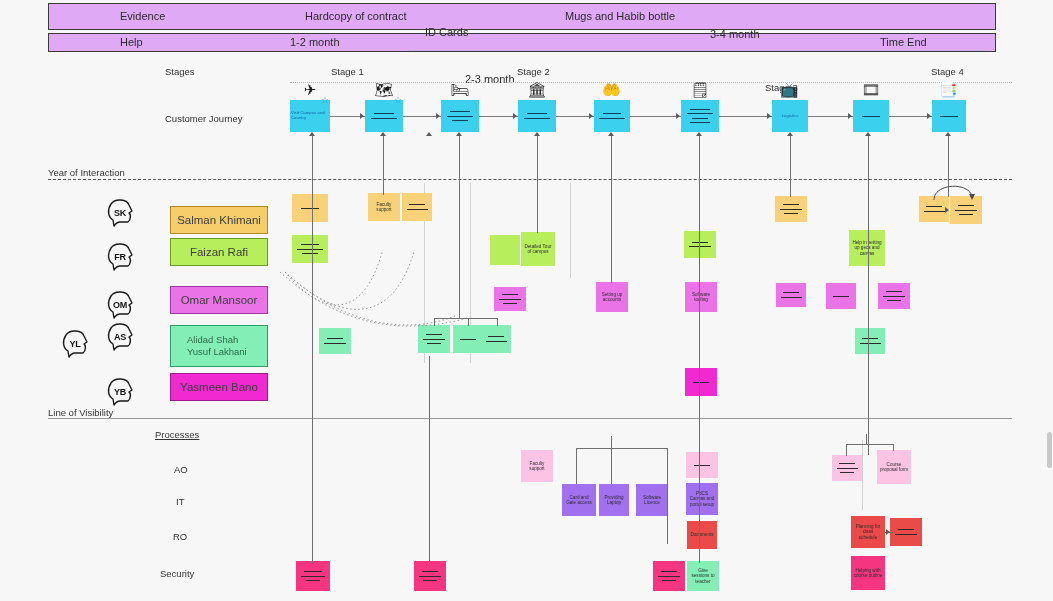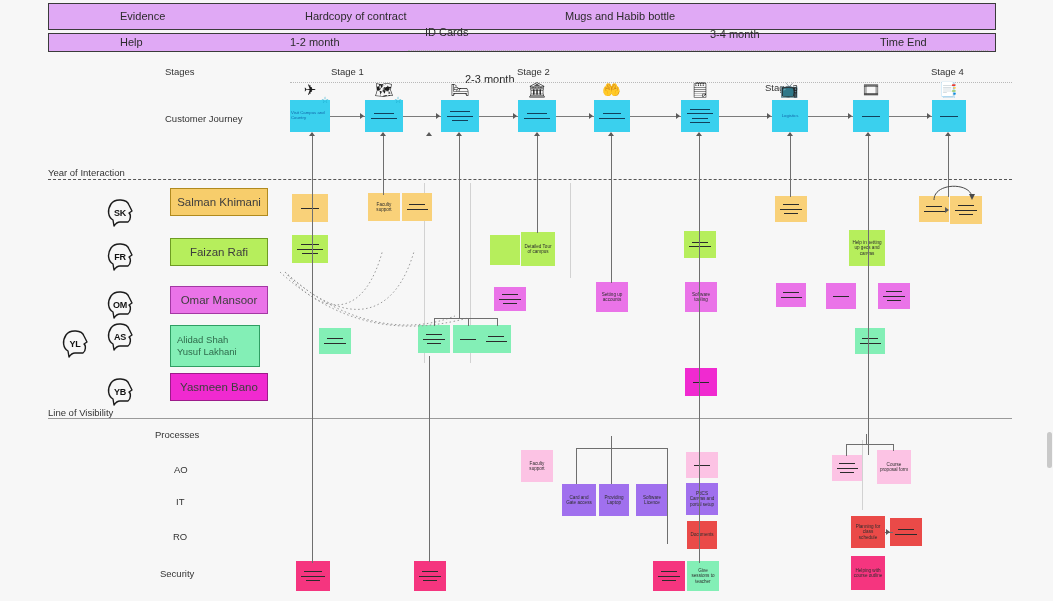--- a/index.html
+++ b/index.html
@@ -193,21 +193,21 @@
       <div class="bar-label" style="left: 465px; top: 42px; margin-top: 37px;">2-3 month</div>
       <div class="bar-label" style="left: 710px; top: 34px;">3-4 month</div>
       <div class="bar-label" style="left: 880px; top: 42px;">Time End</div>
     </div>
 
   <div id="row-labels">
       <div class="row-label" style="left: 165px; top: 66px;">Stages</div>
       <div class="row-label" style="left: 165px; top: 113px;">Customer Journey</div>
       <div class="row-label" style="left: 48px; top: 167px;">Year of Interaction</div>
       <div class="row-label" style="left: 48px; top: 407px;">Line of Visibility</div>
-      <div class="row-label" style="left: 155px; top: 429px;">Processes</div>
+      <div class="row-label" style="left: 155px; top: 429px; text-decoration: underline;">Processes</div>
       <div class="row-label" style="left: 174px; top: 464px;">AO</div>
       <div class="row-label" style="left: 176px; top: 496px;">IT</div>
       <div class="row-label" style="left: 173px; top: 531px;">RO</div>
       <div class="row-label" style="left: 160px; top: 568px;">Security</div>
     </div>
 
   <div id="stage-labels">
       <div class="stage-label" style="left: 331px; top: 66px;">Stage 1</div>
       <div class="stage-label" style="left: 517px; top: 66px;">Stage 2</div>
       <div class="stage-label" style="left: 765px; top: 82px;">Stage 3</div>
@@ -279,42 +279,42 @@
 
   <div id="verticals"></div>
 
   <div id="personas">
       <div class="avatar" style="left: 105px; top: 196px;">
         <svg width="34" height="34" viewBox="0 0 34 34">
           <path d="M24 9 C22 3, 10 2, 6 8 C2 14, 3 21, 8 24 L9 30 C11 27, 13 26, 15 26 L23 26 C26 24, 26 18, 24 17 L27 15 Z" fill="none" stroke="#1b1b1b" stroke-width="1.4" stroke-linejoin="round"></path>
         </svg>
         <div class="ini">SK</div>
       </div>
-      <div class="persona" style="left: 170px; top: 188px; width: 98px; height: 28px; background: rgb(247, 205, 107); border-color: rgb(176, 138, 30); color: rgb(61, 61, 61);">Salman Khimani</div>
+      <div class="persona" style="left: 170px; top: 206px; width: 98px; height: 28px; background: rgb(247, 205, 107); border-color: rgb(176, 138, 30); color: rgb(61, 61, 61);">Salman Khimani</div>
       <div class="avatar" style="left: 105px; top: 240px;">
         <svg width="34" height="34" viewBox="0 0 34 34">
           <path d="M24 9 C22 3, 10 2, 6 8 C2 14, 3 21, 8 24 L9 30 C11 27, 13 26, 15 26 L23 26 C26 24, 26 18, 24 17 L27 15 Z" fill="none" stroke="#1b1b1b" stroke-width="1.4" stroke-linejoin="round"></path>
         </svg>
         <div class="ini">FR</div>
       </div>
       <div class="persona" style="left: 170px; top: 238px; width: 98px; height: 28px; background: rgb(182, 238, 92); border-color: rgb(110, 156, 34); color: rgb(61, 61, 61);">Faizan Rafi</div>
       <div class="avatar" style="left: 105px; top: 288px;">
         <svg width="34" height="34" viewBox="0 0 34 34">
           <path d="M24 9 C22 3, 10 2, 6 8 C2 14, 3 21, 8 24 L9 30 C11 27, 13 26, 15 26 L23 26 C26 24, 26 18, 24 17 L27 15 Z" fill="none" stroke="#1b1b1b" stroke-width="1.4" stroke-linejoin="round"></path>
         </svg>
         <div class="ini">OM</div>
       </div>
       <div class="persona" style="left: 170px; top: 286px; width: 98px; height: 28px; background: rgb(234, 115, 232); border-color: rgb(163, 56, 163); color: rgb(61, 61, 61);">Omar Mansoor</div>
       <div class="avatar" style="left: 105px; top: 320px;">
         <svg width="34" height="34" viewBox="0 0 34 34">
           <path d="M24 9 C22 3, 10 2, 6 8 C2 14, 3 21, 8 24 L9 30 C11 27, 13 26, 15 26 L23 26 C26 24, 26 18, 24 17 L27 15 Z" fill="none" stroke="#1b1b1b" stroke-width="1.4" stroke-linejoin="round"></path>
         </svg>
         <div class="ini">AS</div>
       </div>
-      <div class="persona" style="left: 170px; top: 325px; width: 90px; height: 42px; background: rgb(131, 239, 182); border-color: rgb(47, 158, 99); color: rgb(47, 107, 76); font-size: 9.5px; justify-content: flex-start; align-items: center; text-align: left; padding-left: 6px; white-space: pre-line;">Alidad Shah
+      <div class="persona" style="left: 170px; top: 325px; width: 98px; height: 42px; background: rgb(131, 239, 182); border-color: rgb(47, 158, 99); color: rgb(47, 107, 76); font-size: 9.5px; justify-content: flex-start; align-items: center; text-align: left; padding-left: 16px; white-space: pre-line;">Alidad Shah
 Yusuf Lakhani</div>
       <div class="avatar" style="left: 60px; top: 327px;">
         <svg width="34" height="34" viewBox="0 0 34 34">
           <path d="M24 9 C22 3, 10 2, 6 8 C2 14, 3 21, 8 24 L9 30 C11 27, 13 26, 15 26 L23 26 C26 24, 26 18, 24 17 L27 15 Z" fill="none" stroke="#1b1b1b" stroke-width="1.4" stroke-linejoin="round"></path>
         </svg>
         <div class="ini">YL</div>
       </div>
       <div class="avatar" style="left: 105px; top: 375px;">
         <svg width="34" height="34" viewBox="0 0 34 34">
           <path d="M24 9 C22 3, 10 2, 6 8 C2 14, 3 21, 8 24 L9 30 C11 27, 13 26, 15 26 L23 26 C26 24, 26 18, 24 17 L27 15 Z" fill="none" stroke="#1b1b1b" stroke-width="1.4" stroke-linejoin="round"></path>

